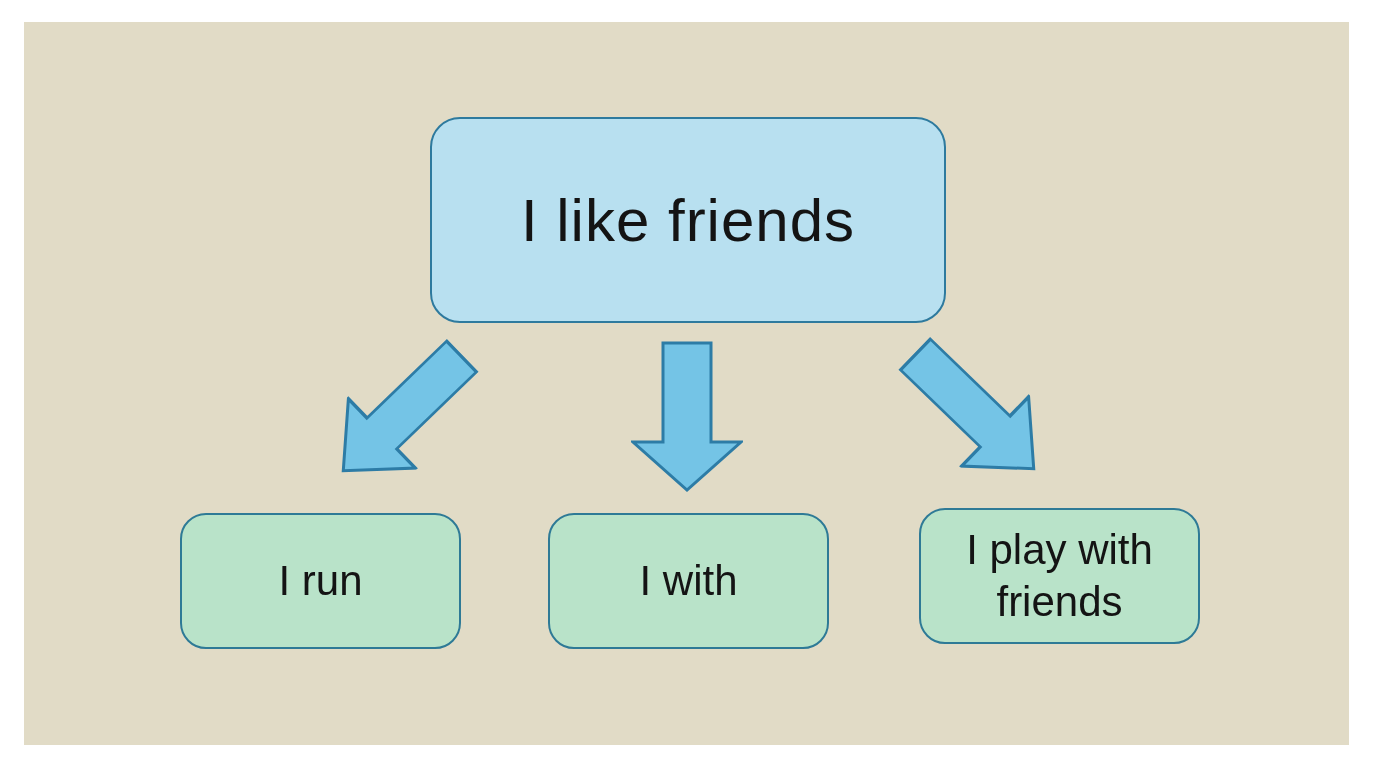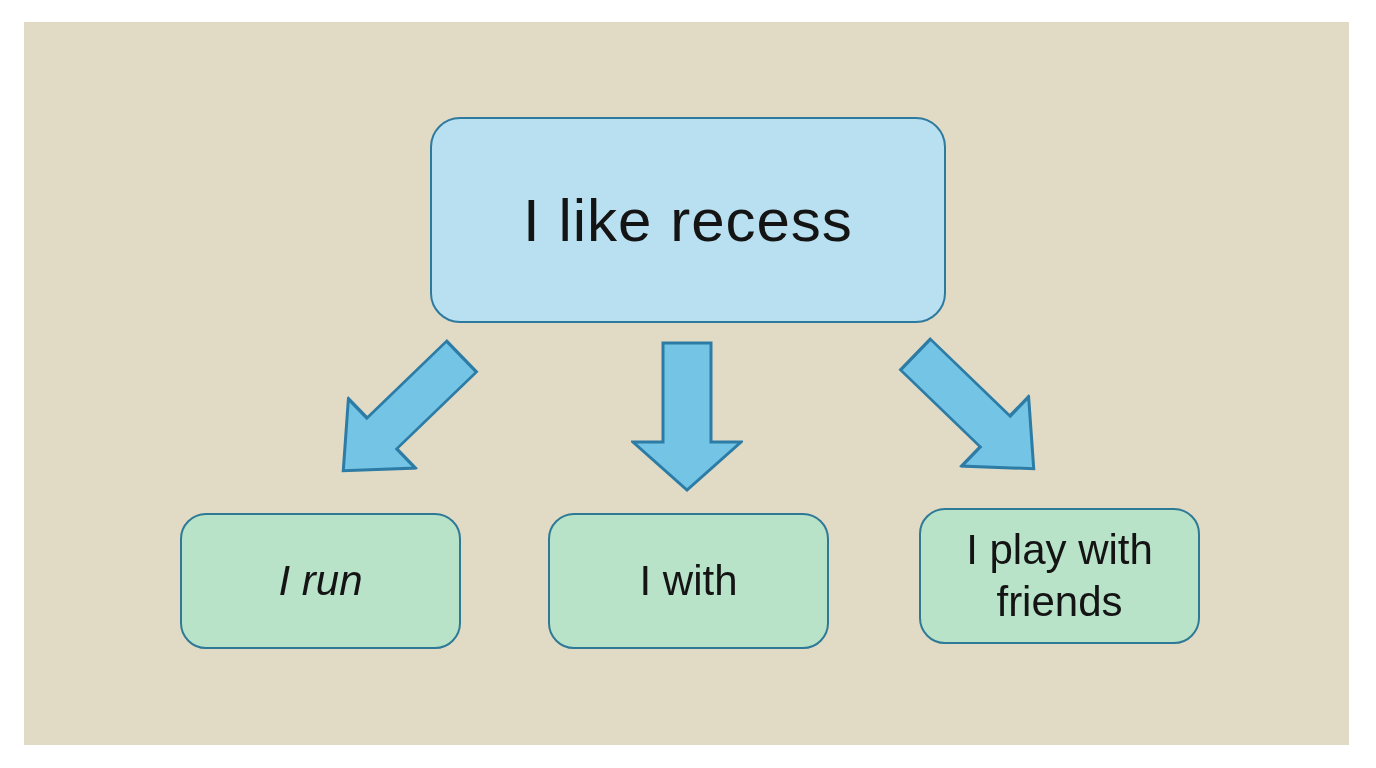--- a/index.html
+++ b/index.html
@@ -49,21 +49,21 @@
   }
   .node-child {
     width: 281px; height: 136px;
     background: var(--child-fill);
     border: 2px solid var(--child-border);
     border-radius: 26px;
     font-size: 42px;
     line-height: 1.25;
     padding: 0 14px;
   }
-  .node-child-1 { left: 156px; top: 491px; font-style: italic; }
+  .node-child-1 { left: 156px; top: 491px; }
   .node-child-2 { left: 524px; top: 491px; }
   .node-child-3 { left: 895px; top: 486px; }
   .arrow {
     position: absolute;
     display: block;
   }
   .arrow polygon {
     fill: var(--arrow-fill);
     stroke: var(--arrow-border);
     stroke-width: 3;
@@ -84,21 +84,21 @@
     transform: rotate(-46deg);
   }
 </style>
 </head>
 <body>
 
 <div class="page">
   <div class="canvas">
 
     <div class="node node-root">
-      <span>I like recess</span>
+      <span>I like friends</span>
     </div>
 
     <svg class="arrow arrow-left" viewBox="0 0 112 152" preserveAspectRatio="none">
       <polygon points="32,2 80,2 80,101 110,101 56,149 2,101 32,101"></polygon>
     </svg>
 
     <svg class="arrow arrow-middle" viewBox="0 0 112 152" preserveAspectRatio="none">
       <polygon points="32,2 80,2 80,101 110,101 56,149 2,101 32,101"></polygon>
     </svg>
 

